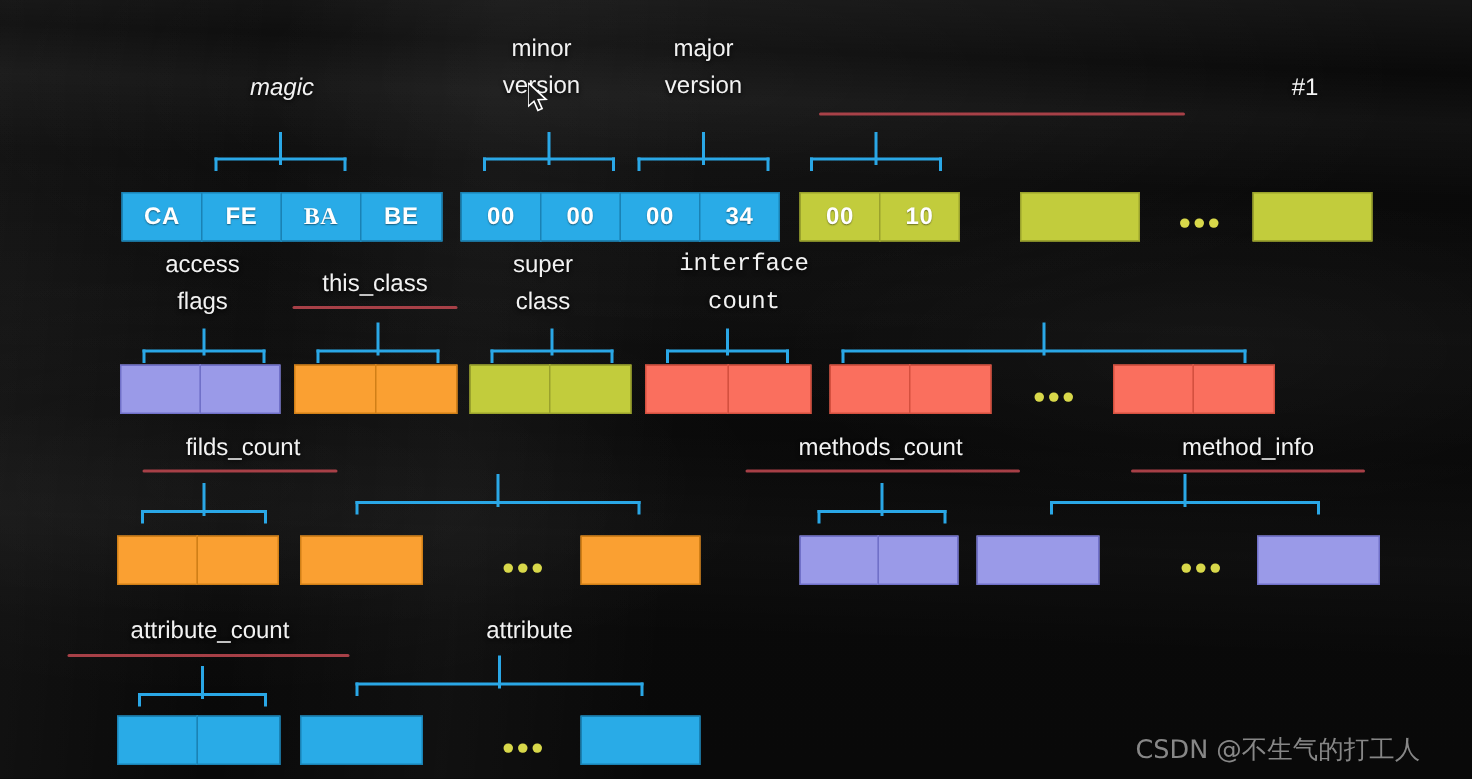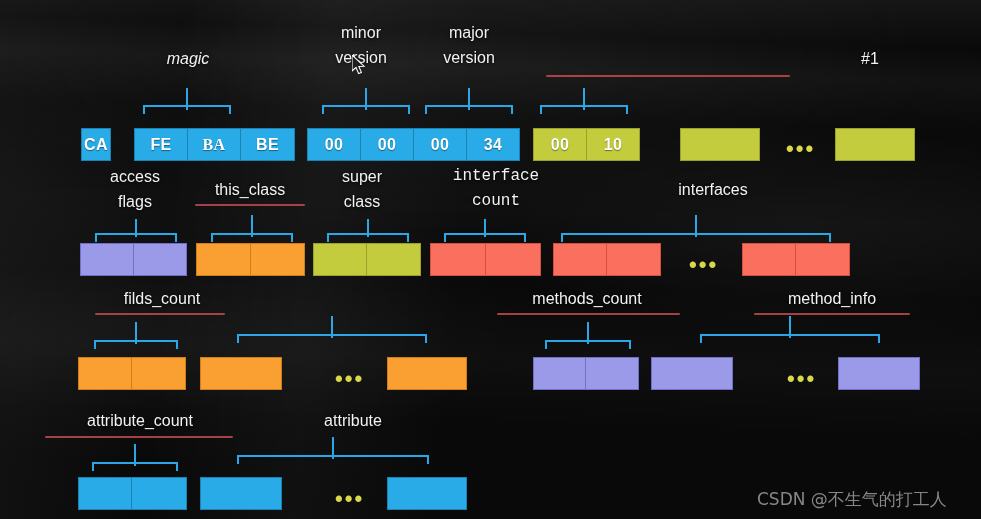--- a/index.html
+++ b/index.html
@@ -97,21 +97,21 @@
       <div class="tick r"></div>
     <div class="stem" style="left:43px;height:22px;top:-17px;"></div>
   </div>
   <div class="brace" style="left:540px;top:105px;width:88px;height:22px;">
     <div class="bar"></div>
       <div class="tick l"></div>
       <div class="tick r"></div>
     <div class="stem" style="left:43px;height:22px;top:-17px;"></div>
   </div>
 
-  <div class="cell c-blue" style="left:81px;top:128px;width:30px;height:33px;">CA</div>
+  <div class="cell c-blue" style="left:81px;top:128px;width:54px;height:33px;">CA</div>
   <div class="cell c-blue" style="left:134px;top:128px;width:54px;height:33px;">FE</div>
   <div class="cell c-blue" style="left:187px;top:128px;width:54px;height:33px;font-family:Liberation Serif, serif;">BA</div>
   <div class="cell c-blue" style="left:240px;top:128px;width:55px;height:33px;">BE</div>
 
   <div class="cell c-blue" style="left:307px;top:128px;width:54px;height:33px;">00</div>
   <div class="cell c-blue" style="left:360px;top:128px;width:54px;height:33px;">00</div>
   <div class="cell c-blue" style="left:413px;top:128px;width:54px;height:33px;">00</div>
   <div class="cell c-blue" style="left:466px;top:128px;width:54px;height:33px;">34</div>
 
   <div class="cell c-olive" style="left:533px;top:128px;width:54px;height:33px;">00</div>
@@ -125,21 +125,20 @@
 
   <div class="lbl" style="left:185px;top:177px;width:130px;">this_class</div>
   <div class="und" style="left:195px;top:204px;width:110px;"></div>
 
   <div class="lbl" style="left:308px;top:164px;width:108px;">super
 class</div>
 
   <div class="lbl" style="left:429px;top:164px;width:134px;font-family:Liberation Mono, monospace;">interface
 count</div>
 
-  <div class="lbl" style="left:645px;top:177px;width:136px;">interfaces</div>
 
   <div class="brace" style="left:95px;top:233px;width:82px;height:22px;">
     <div class="bar"></div>
       <div class="tick l"></div>
       <div class="tick r"></div>
     <div class="stem" style="left:40px;height:18px;top:-14px;"></div>
   </div>
   <div class="brace" style="left:211px;top:233px;width:82px;height:22px;">
     <div class="bar"></div>
       <div class="tick l"></div>

